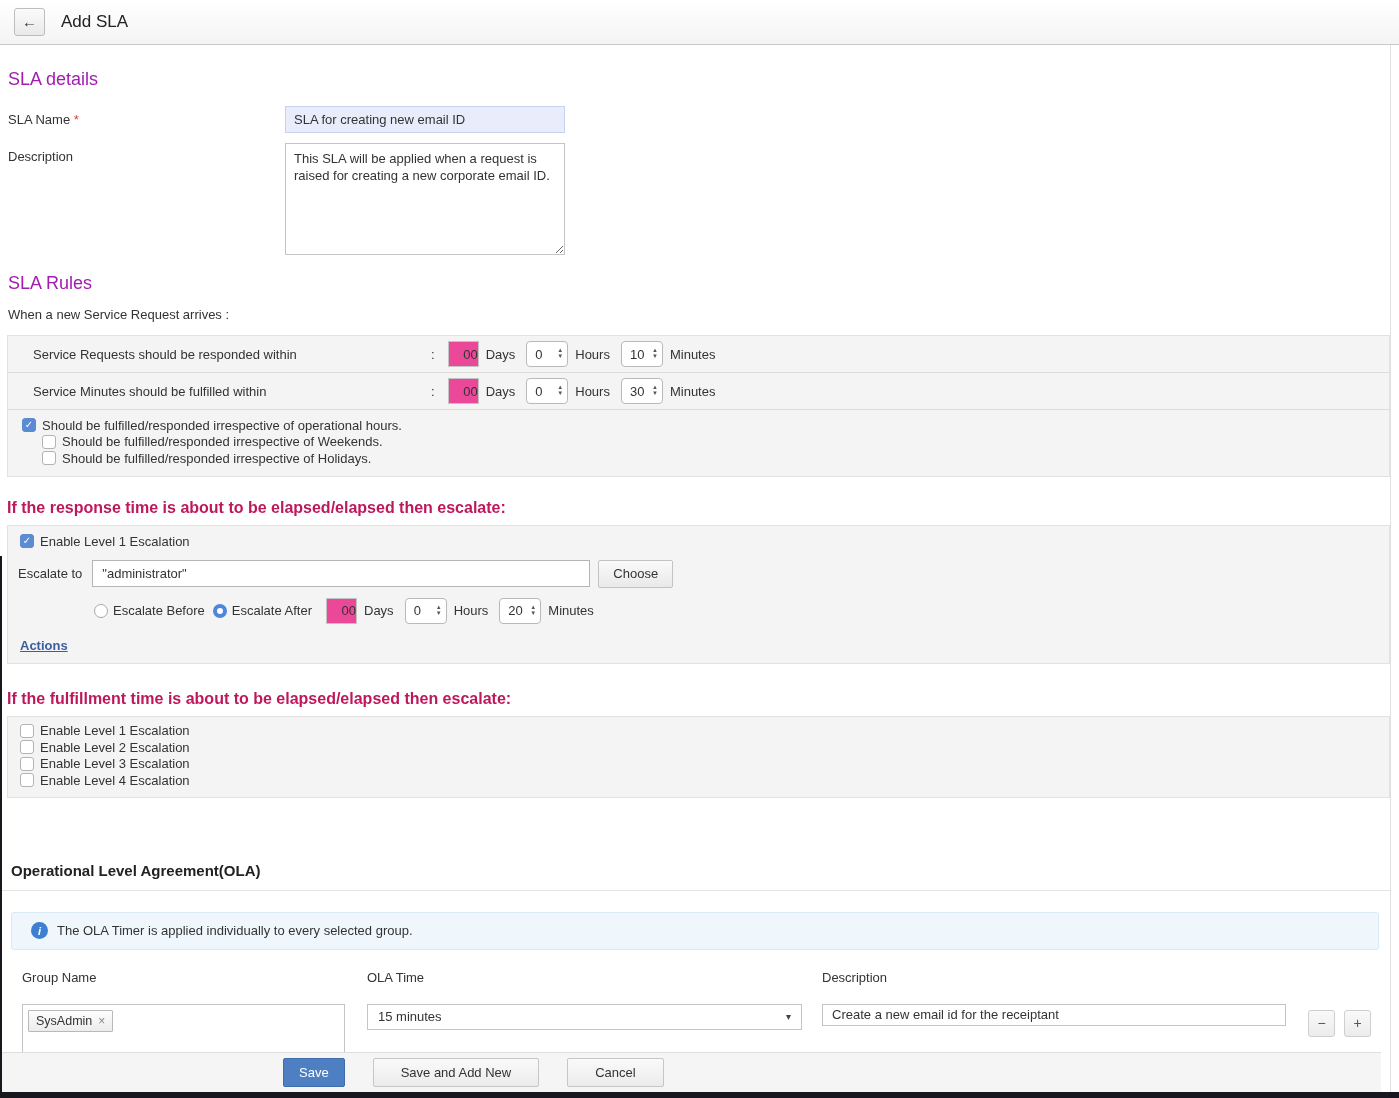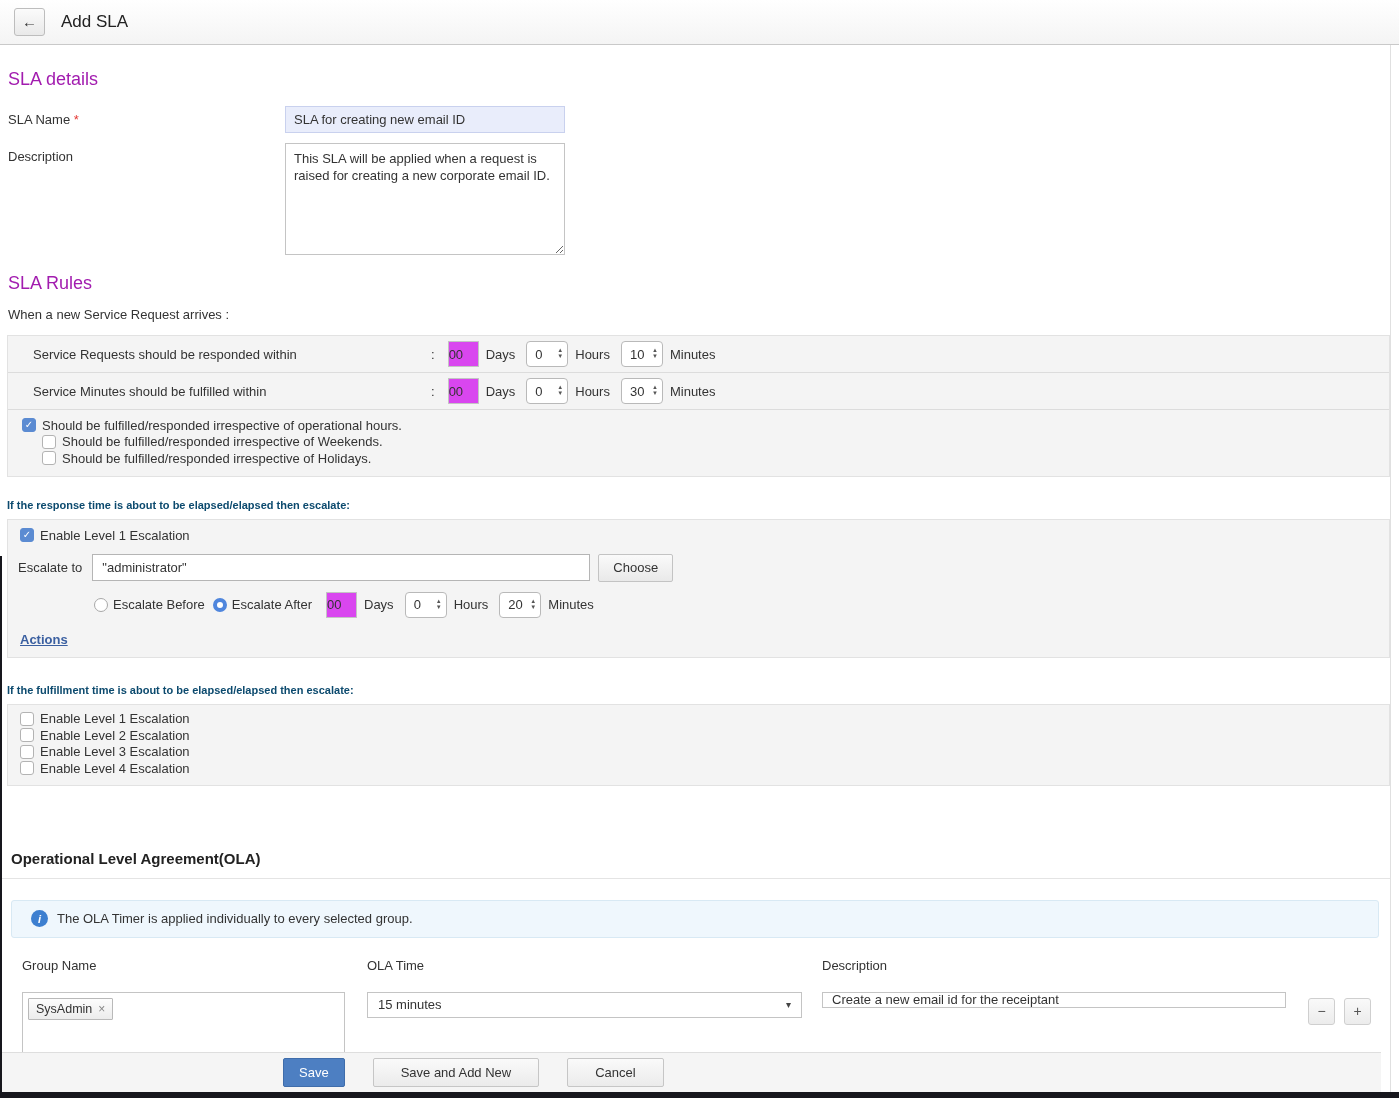--- a/index.html
+++ b/index.html
@@ -47,21 +47,21 @@
     margin:13px 9px 0 7px; background:#f4f4f4; border:1px solid #e2e2e2;
   }
   .time-row {
     display:flex; align-items:center; height:37px; padding-left:25px;
     border-bottom:1px solid #dcdcdc;
   }
   .time-row:last-of-type { border-bottom:none; }
   .time-label { width:398px; }
   .colon { margin-right:13px; }
   input.days {
-    width:31px; height:26px; text-align:left; background:#d946ef;
+    width:31px; height:26px; text-align:right; background:#ec4899;
     border:1px solid #c4c4c4; margin-right:7px;
   }
   .unit { margin-right:11px; }
   .spin {
     display:inline-flex; align-items:center; height:26px; width:42px;
     background:#fff; border:1px solid #b9b9b9; border-radius:4px;
     margin-right:7px; padding:0 4px 0 8px; justify-content:space-between; cursor:pointer;
   }
   .spin .arrows { display:flex; flex-direction:column; line-height:5px; }
   .spin .arrows span { font-size:6px; color:#555; height:6px; }
@@ -72,21 +72,21 @@
   .indent { margin-left:20px; }
   .box {
     width:14px; height:14px; margin-right:6px; flex:none;
     background:#fff; border:1px solid #b3b3b3; border-radius:3px;
     display:flex; align-items:center; justify-content:center;
   }
   .box.checked { background:#5b8bd2; border-color:#5b8bd2; }
   .box.checked span { color:#fff; font-size:10px; line-height:10px; }
 
   h3.escal {
-    font-size:11px; font-weight:bold; color:#0c4a6e; margin:22px 0 0 7px;
+    font-size:16px; font-weight:bold; color:#be185d; margin:22px 0 0 7px;
   }
   .escbox { padding:8px 0 10px 0; }
   .escbox .enable-line { padding-left:12px; height:18px; }
   .escalate-row { display:flex; align-items:center; margin:8px 0 0 10px; }
   .escalate-lbl { margin-right:10px; }
   .escalate-input {
     width:498px; height:27px; padding:0 9px; background:#fff; border:1px solid #b5b5b5;
   }
   .choose-btn {
     margin-left:8px; height:28px; padding:0 14px; cursor:pointer;
@@ -131,21 +131,21 @@
     background:linear-gradient(#fdfdfd,#ececec); border:1px solid #b9b9b9;
     border-radius:1px; font-size:12.5px;
   }
   .chip .x { margin-left:6px; color:#888; font-size:12px; cursor:pointer; }
   .select {
     height:26px; margin-top:4px; background:#fff; border:1px solid #c4c4c4;
     display:flex; align-items:center; justify-content:space-between;
     padding:0 10px; cursor:pointer;
   }
   .select .caret { font-size:10px; color:#444; }
-  .ola-desc-input { width:464px; height:16px; padding:0 9px; background:#fff; border:1px solid #c4c4c4; }
+  .ola-desc-input { width:464px; height:22px; padding:0 9px; background:#fff; border:1px solid #c4c4c4; }
   .rowbtns { display:flex; align-items:flex-start; gap:9px; margin-top:2px; }
   .sqbtn {
     width:27px; height:27px; cursor:pointer; font-size:14px; color:#555;
     background:linear-gradient(#f9f9f9,#ececec); border:1px solid #cfcfcf; border-radius:3px;
   }
 
   
   footer {
     position:absolute; left:0; right:18px; bottom:6px; height:40px;
     background:#f5f5f5; border-top:1px solid #dedede;

